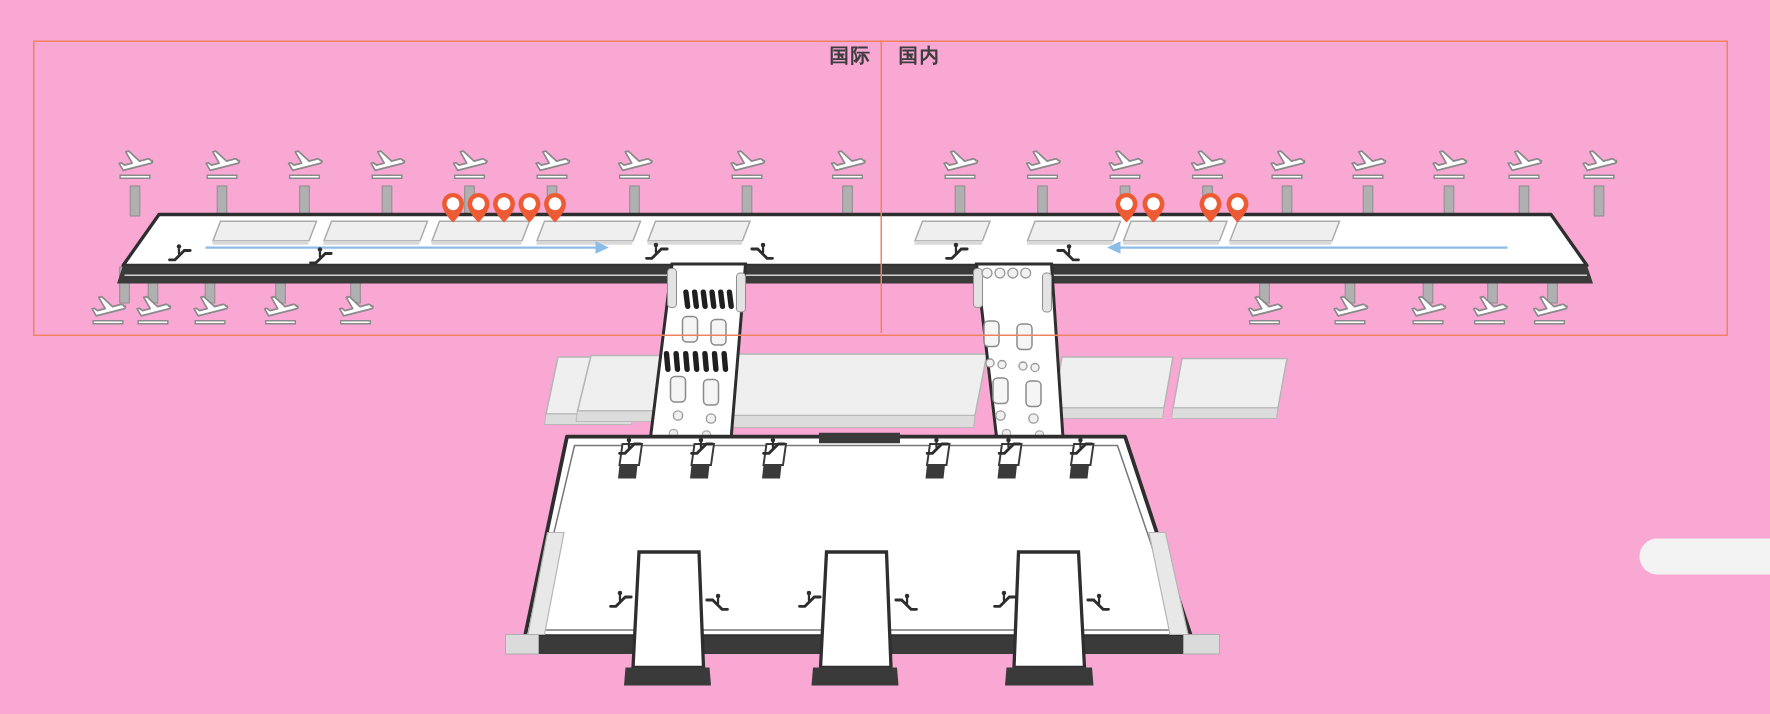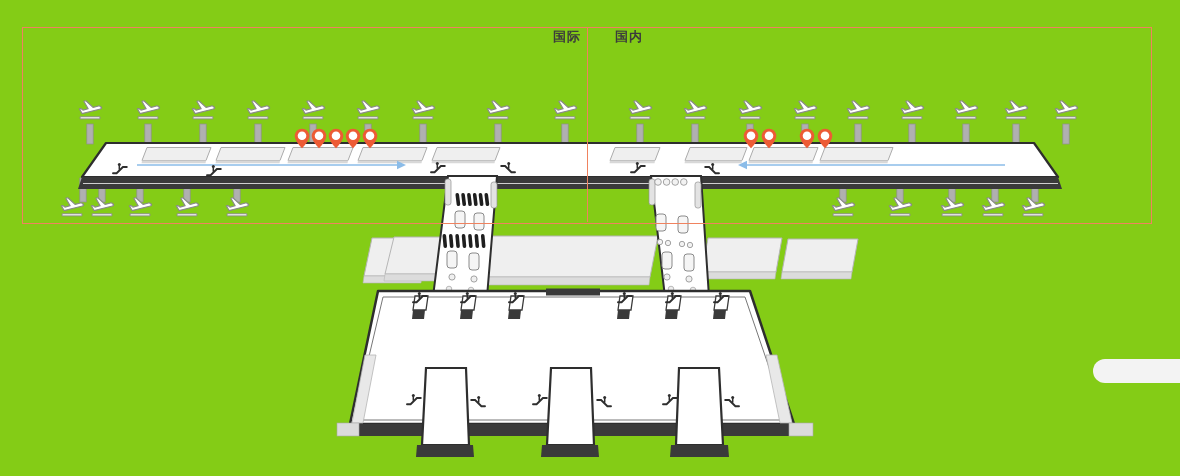--- a/index.html
+++ b/index.html
@@ -1,26 +1,26 @@
 <!DOCTYPE html>
 <html><head>
 <meta charset="utf-8">
 <style>
   html,body{margin:0;padding:0;background:#fff;}
   .stage{
-    position:relative;width:1180px;height:476px;background:#84cc16;overflow:hidden;
+    position:relative;width:1180px;height:476px;background:#f9a8d4;overflow:hidden;
     font-family:"Liberation Sans", sans-serif;
   }
   .stage svg{position:absolute;left:0;top:0;z-index:1;}
   .zone-box{position:absolute;border:1.5px solid #F0825F;z-index:5;pointer-events:none;}
   .zone-divider{position:absolute;width:0;border-left:1.5px solid #F0825F;z-index:5;pointer-events:none;}
   .zone-label{position:absolute;top:30px;font-size:13px;line-height:14px;color:#3c3c3c;
     font-weight:600;letter-spacing:1px;z-index:6;white-space:nowrap;}
   .zone-label.intl{left:521px;width:60px;text-align:right;}
-  .zone-label.dom{left:615px;}
+  .zone-label.dom{left:599px;}
   .bg-artifact{position:absolute;left:1093px;top:359px;width:92px;height:24px;
     background:#F3F3F3;border-radius:12px 0 0 12px;z-index:0;}
 </style>
 </head>
 <body>
 
 <div class="stage">
 
   <svg width="1180" height="476" viewBox="0 0 1180 476">
     <defs>

